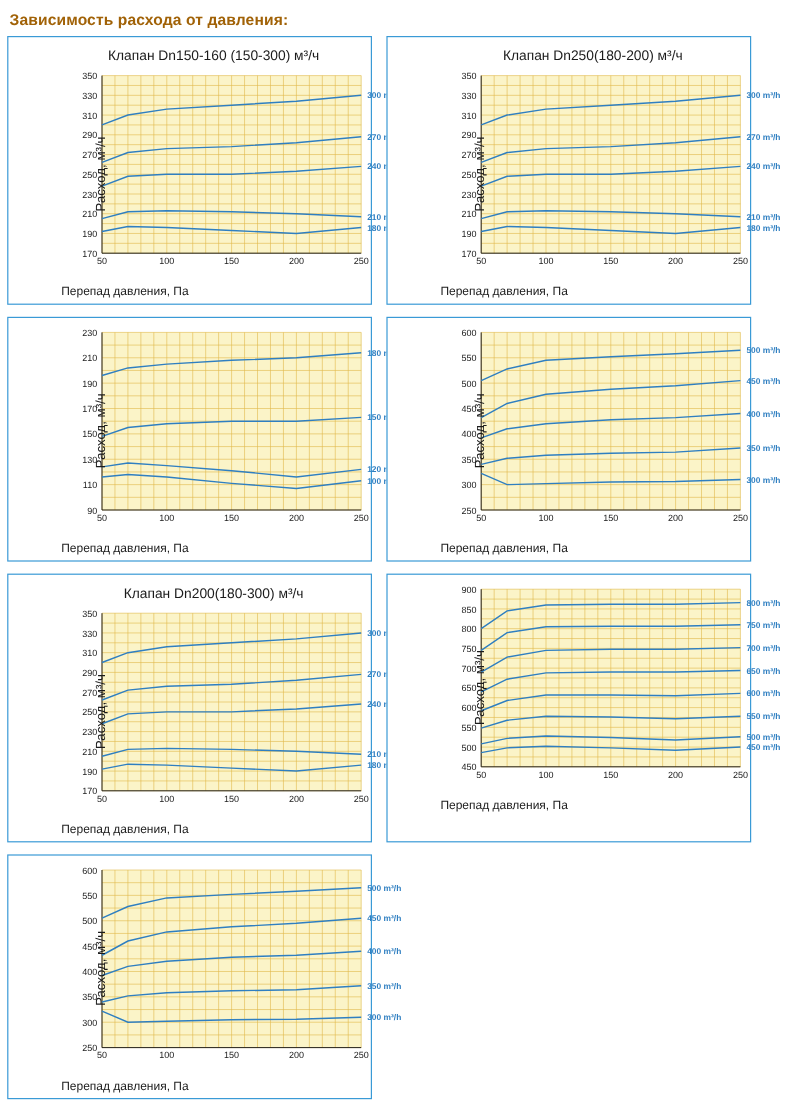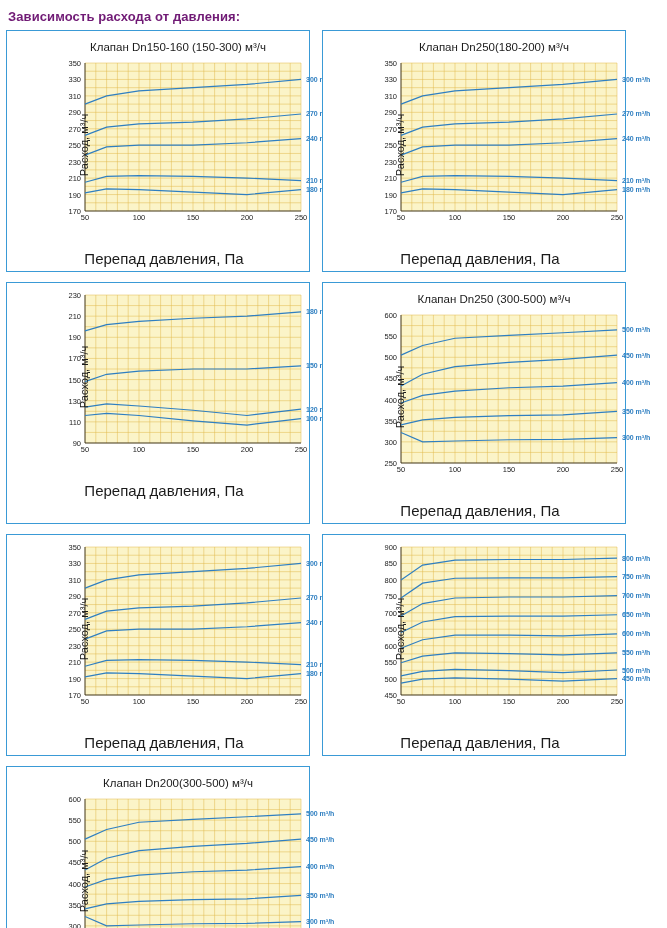--- a/index.html
+++ b/index.html
@@ -8,21 +8,21 @@
     background: #ffffff;
   }
   body {
     width: 667px;
     height: 928px;
     font-family: "Liberation Sans", sans-serif;
     position: relative;
     overflow: hidden;
   }
   #page-title {
-    color: #701a75;
+    color: #a16207;
     font-size: 13px;
     font-weight: bold;
     padding: 9px 0 6px 8px;
     letter-spacing: 0.1px;
   }
   .grid-wrap {
     position: relative;
     padding: 0 6px;
   }
   .row {
@@ -46,24 +46,23 @@
     font-family: "Liberation Sans", sans-serif;
   }
   .plot-area {
     position: relative;
     height: 175px;
   }
   .plot-svg {
     display: block;
   }
   .xlabel {
-    text-align: center;
-    font-size: 15px;
+    font-size: 10px;
     color: #1b1b1b;
-    margin-top: 18px;
+    margin-top: 6px;
     padding-right: 28px;
   }
   .ylabel {
     position: absolute;
     left: 2px;
     top: 50%;
     transform: translateY(-50%) rotate(-90deg);
     transform-origin: center center;
     font-size: 11px;
     color: #1b1b1b;
@@ -330,21 +329,20 @@
               <path d="M34.00,118.06L55.60,114.89L88.00,117.00L142.00,121.23L196.00,126.51L250.00,120.17" class="curve"></path>
               <text x="255" y="122.67142857142858" class="series-label">120 m³/h</text>
               <path d="M34.00,126.51L55.60,124.40L88.00,126.51L142.00,131.80L196.00,136.03L250.00,129.69" class="curve"></path>
               <text x="255" y="132.18571428571428" class="series-label">100 m³/h</text>
             </svg>
           </div>
       </div>
       <div class="xlabel">Перепад давления, Па</div>
     </div>
     <div class="card card-w">
-      <div class="card-title">Клапан Dn250 (300-500) м³/ч</div>
       <div class="plot-area">
         <div class="ylabel">Расход, м³/ч</div>
         <div class="chart-slot">
             <svg width="308" height="172" class="plot-svg" viewBox="0 0 308 172">
               <rect x="34" y="6" width="216" height="148" class="plotbg"></rect>
               <line x1="34" y1="6" x2="34" y2="154" class="gridline"></line>
               <line x1="44.8" y1="6" x2="44.8" y2="154" class="gridline"></line>
               <line x1="55.6" y1="6" x2="55.6" y2="154" class="gridline"></line>
               <line x1="66.4" y1="6" x2="66.4" y2="154" class="gridline"></line>
               <line x1="77.2" y1="6" x2="77.2" y2="154" class="gridline"></line>
@@ -406,20 +404,21 @@
               <text x="255" y="131.12857142857143" class="series-label">300 m³/h</text>
             </svg>
           </div>
       </div>
       <div class="xlabel">Перепад давления, Па</div>
     </div>
   </div>
 
   <div class="row">
     <div class="card card-w">
+      <div class="card-title">Клапан Dn200(180-300) м³/ч</div>
       <div class="plot-area">
         <div class="ylabel">Расход, м³/ч</div>
         <div class="chart-slot">
             <svg width="308" height="172" class="plot-svg" viewBox="0 0 308 172">
               <rect x="34" y="6" width="216" height="148" class="plotbg"></rect>
               <line x1="34" y1="6" x2="34" y2="154" class="gridline"></line>
               <line x1="44.8" y1="6" x2="44.8" y2="154" class="gridline"></line>
               <line x1="55.6" y1="6" x2="55.6" y2="154" class="gridline"></line>
               <line x1="66.4" y1="6" x2="66.4" y2="154" class="gridline"></line>
               <line x1="77.2" y1="6" x2="77.2" y2="154" class="gridline"></line>
@@ -571,21 +570,20 @@
               <text x="255" y="140.05555555555554" class="series-label">450 m³/h</text>
             </svg>
           </div>
       </div>
       <div class="xlabel">Перепад давления, Па</div>
     </div>
   </div>
 
   <div class="row">
     <div class="card card-w">
-      <div class="card-title">Клапан Dn200(300-500) м³/ч</div>
       <div class="plot-area">
         <div class="ylabel">Расход, м³/ч</div>
         <div class="chart-slot">
             <svg width="308" height="172" class="plot-svg" viewBox="0 0 308 172">
               <rect x="34" y="6" width="216" height="148" class="plotbg"></rect>
               <line x1="34" y1="6" x2="34" y2="154" class="gridline"></line>
               <line x1="44.8" y1="6" x2="44.8" y2="154" class="gridline"></line>
               <line x1="55.6" y1="6" x2="55.6" y2="154" class="gridline"></line>
               <line x1="66.4" y1="6" x2="66.4" y2="154" class="gridline"></line>
               <line x1="77.2" y1="6" x2="77.2" y2="154" class="gridline"></line>

